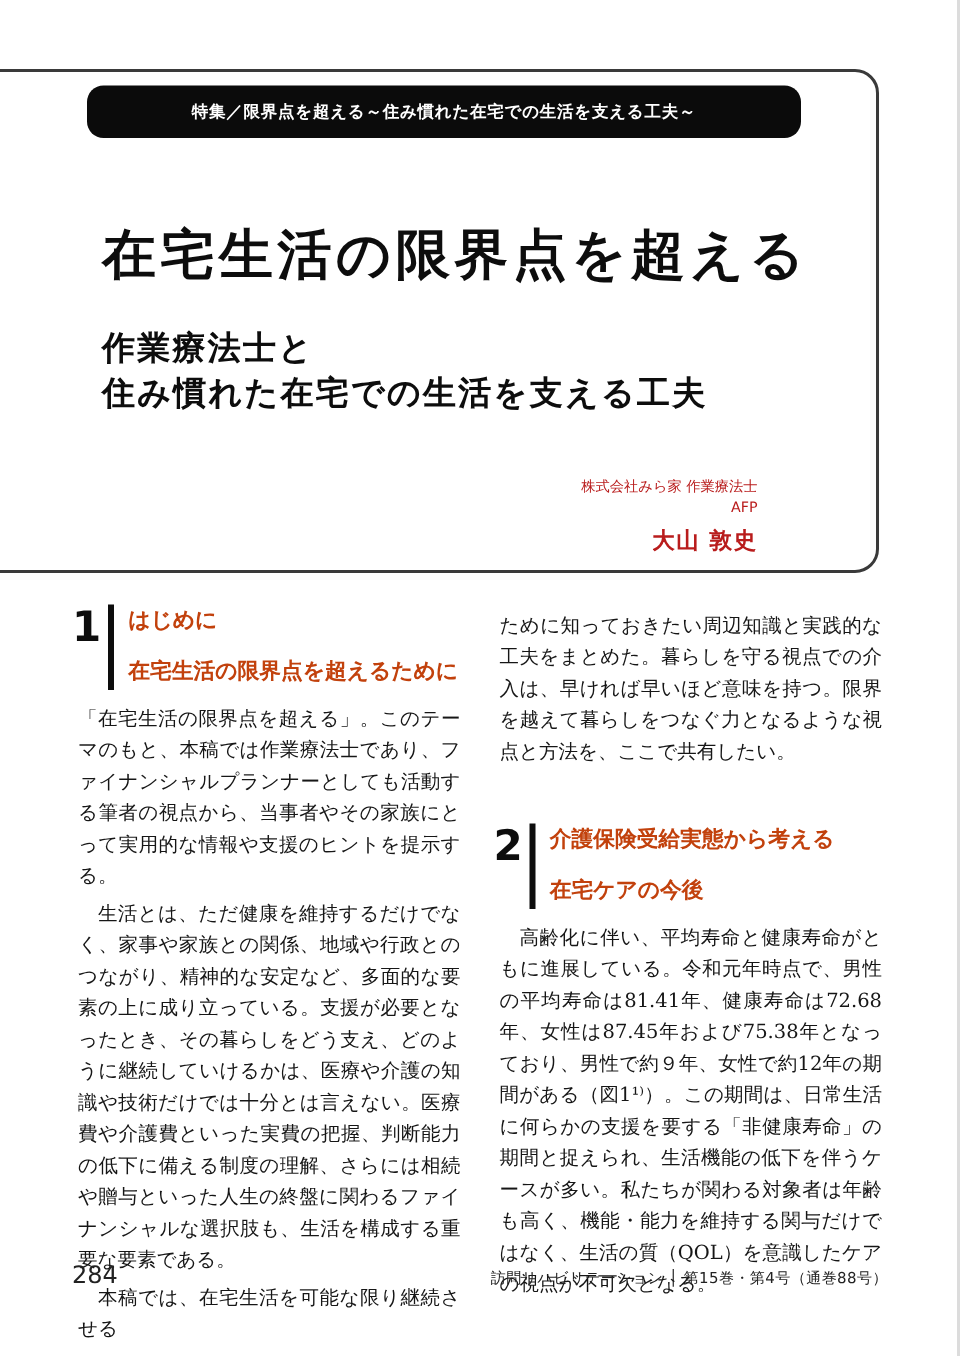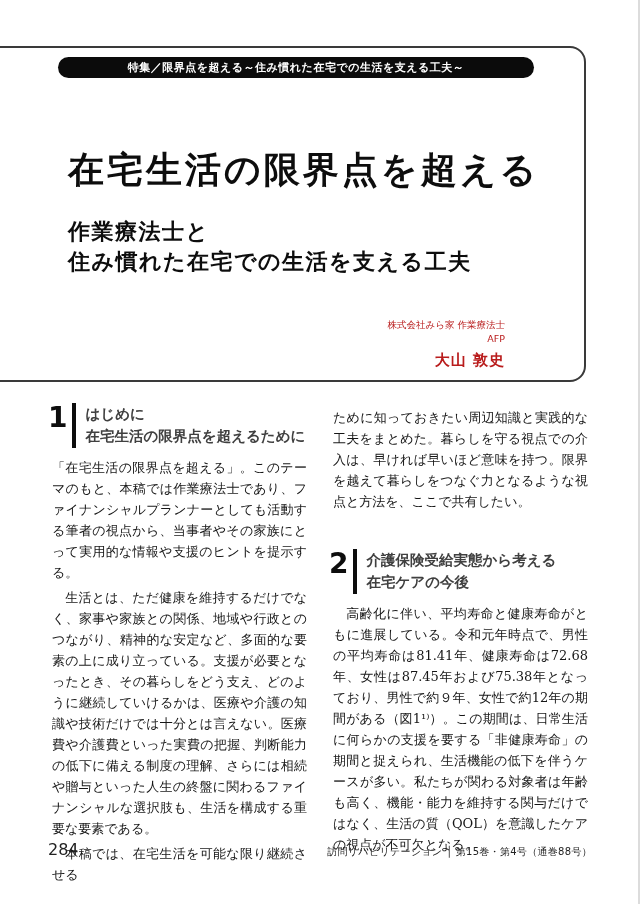--- a/index.html
+++ b/index.html
@@ -10,21 +10,21 @@
   }
   
   .page-edge-right{position:absolute;top:0;right:0;width:2px;height:100%;background:#dcdcdc;}
   
   .header-frame{
     position:absolute;left:-26px;top:46px;width:612px;height:336px;
     border:2px solid #3a3a3a;border-radius:0 16px 16px 0;box-sizing:border-box;
     background:transparent;
   }
   .banner{
-    position:absolute;left:58px;top:57px;width:476px;height:21px;
+    position:absolute;left:58px;top:57px;width:476px;height:35px;
     background:#0b0b0b;border-radius:11px;
     display:flex;align-items:center;justify-content:center;
   }
   .banner span{
     color:#ffffff;font-family:"DejaVu Sans","Liberation Sans",sans-serif;
     font-size:11px;font-weight:bold;letter-spacing:0.5px;white-space:nowrap;
   }
   .title-block{position:absolute;left:68px;top:148px;}
   .title-block h1{
     margin:0;font-family:Liberation Serif, serif;
@@ -46,22 +46,22 @@
   }
   .col{flex:1 1 0;min-width:0;}
   .sec-head{display:flex;align-items:stretch;}
   .sec-num{
     font-family:"DejaVu Sans","Liberation Sans",sans-serif;
     font-size:28px;font-weight:bold;line-height:1;padding-top:1px;color:#0d0d0d;
   }
   .sec-bar{width:4px;background:#0d0d0d;margin:0 9px 0 5px;align-self:stretch;}
   .sec-titles{
     font-family:"DejaVu Sans","Liberation Sans",sans-serif;
-    font-size:14.5px;font-weight:bold;line-height:1.55;color:#404040;
-    display:flex;flex-direction:column;justify-content:center;
+    font-size:14.5px;font-weight:bold;line-height:1.55;color:#c2410c;
+    display:flex;flex-direction:column;justify-content:center;gap:12px;
   }
   .sec-head.sec2{margin-top:37px;}
   .paras{margin-top:9px;}
   .paras.first-flow{margin-top:2px;}
   .para{
     margin:4px;font-size:13px;line-height:21px;text-align:justify;
     color:#161616;
   }
   .footer{
     position:absolute;left:48px;right:48px;top:840px;

